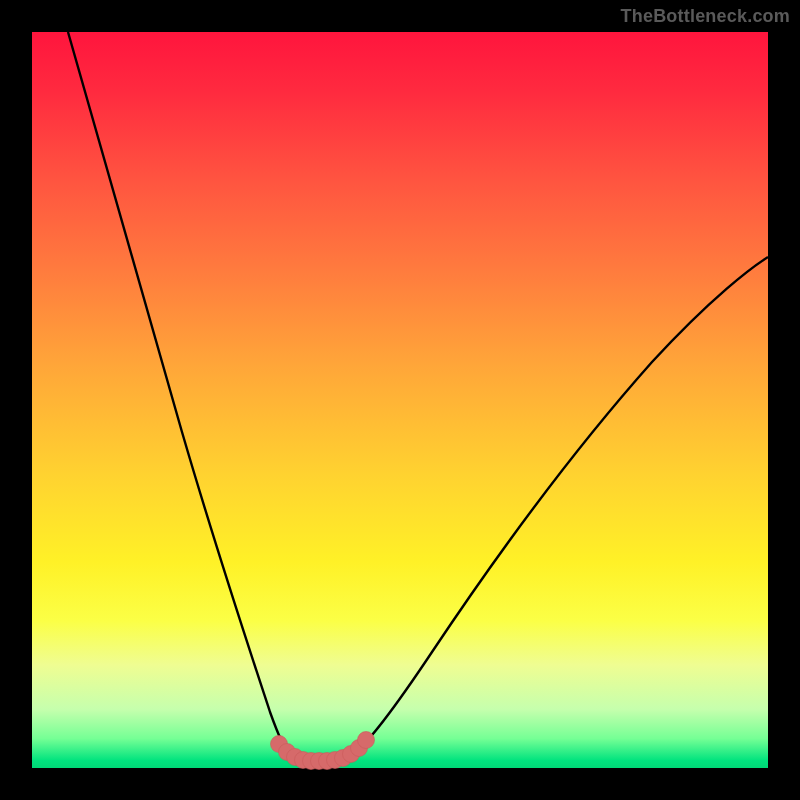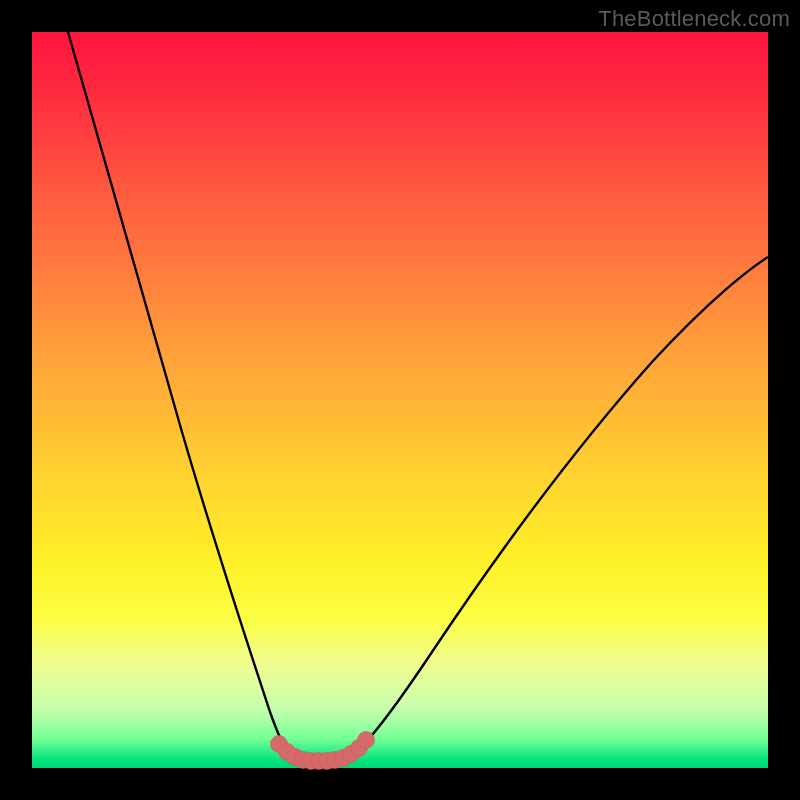--- a/index.html
+++ b/index.html
@@ -39,22 +39,22 @@
       #75ff95 96%,
       #00e37e 99%,
       #00d877 100%
     );
   }
   .watermark {
     position: absolute;
     top: 6px;
     right: 10px;
     color: #5a5a5a;
-    font-size: 22px;
-    font-weight: 400;
+    font-size: 18px;
+    font-weight: 700;
     letter-spacing: 0.2px;
     user-select: none;
   }
   svg.curve {
     position: absolute;
     left: 0;
     top: 0;
     width: 736px;
     height: 736px;
     overflow: visible;

